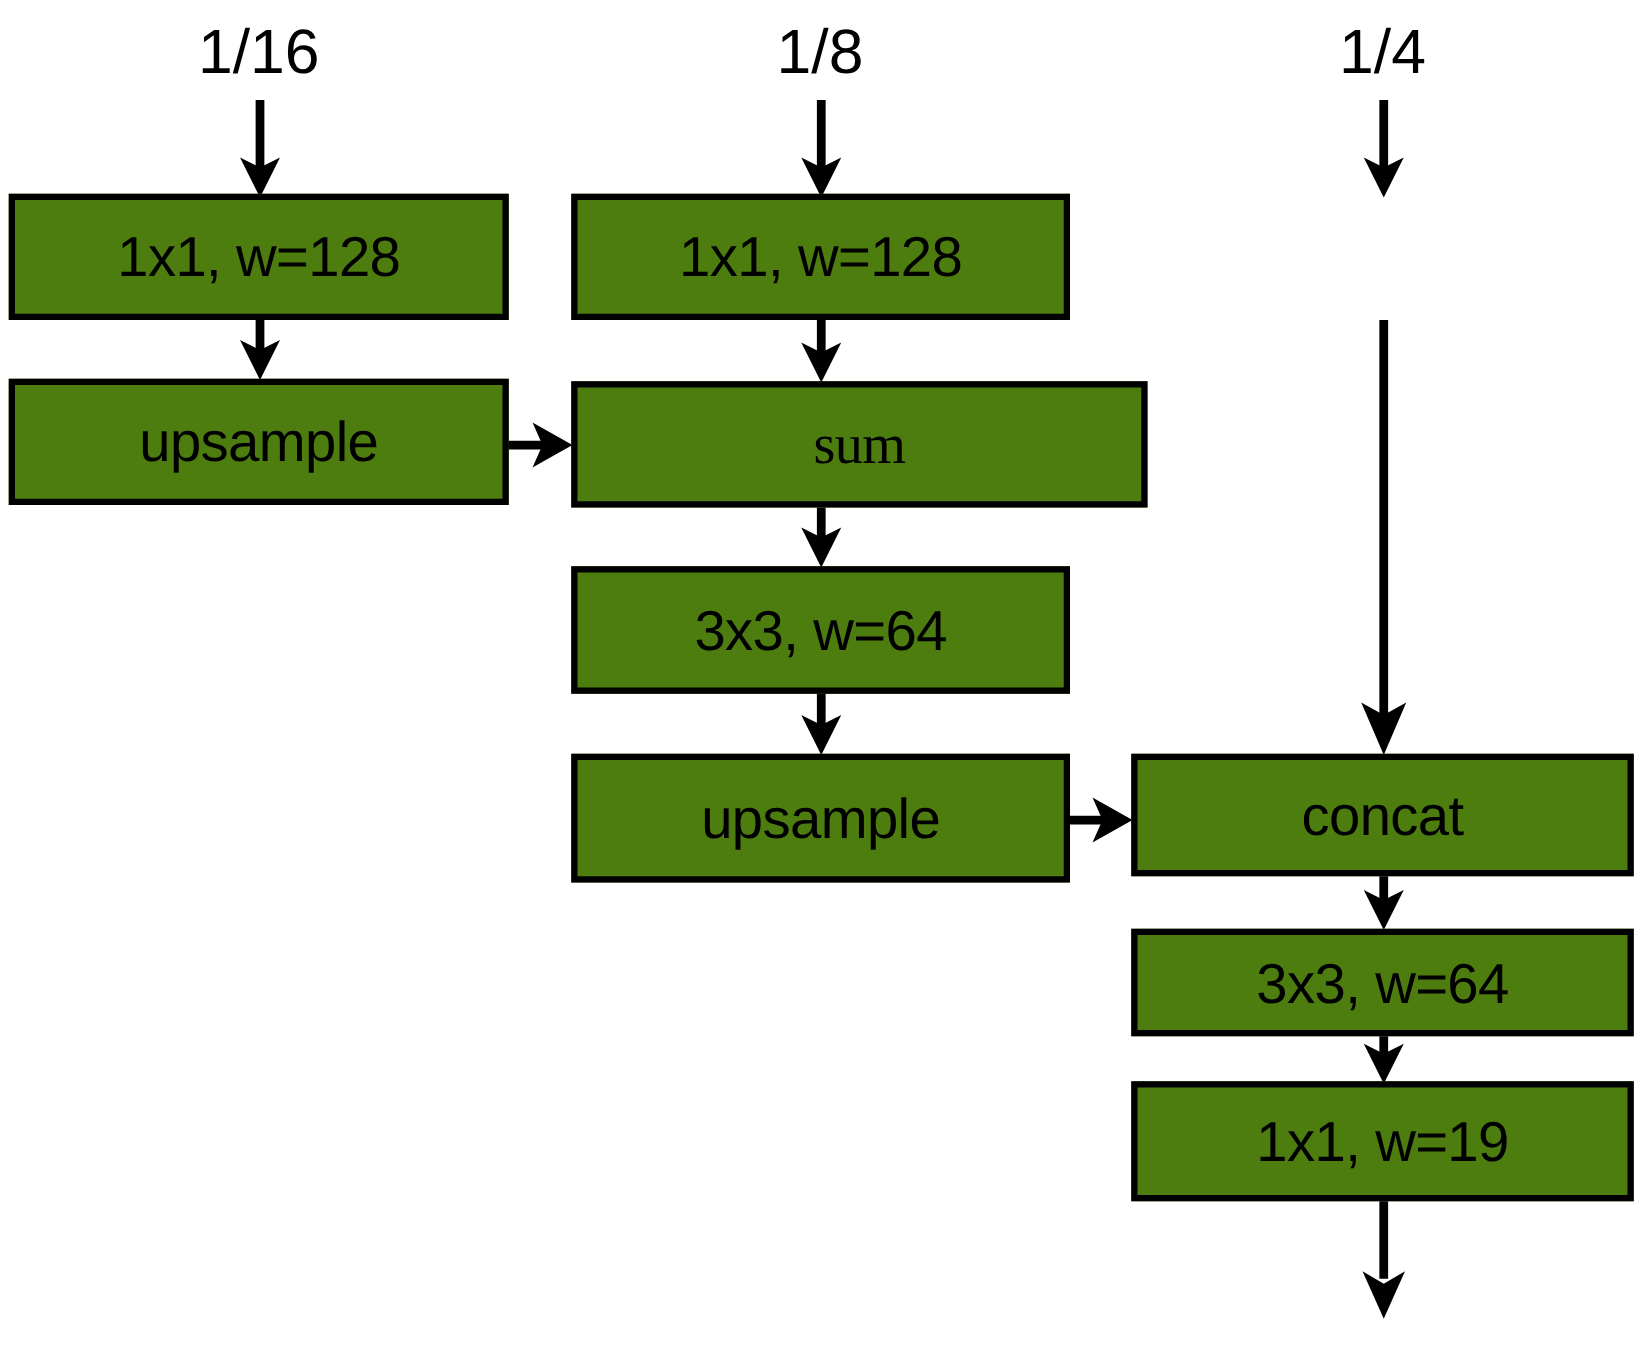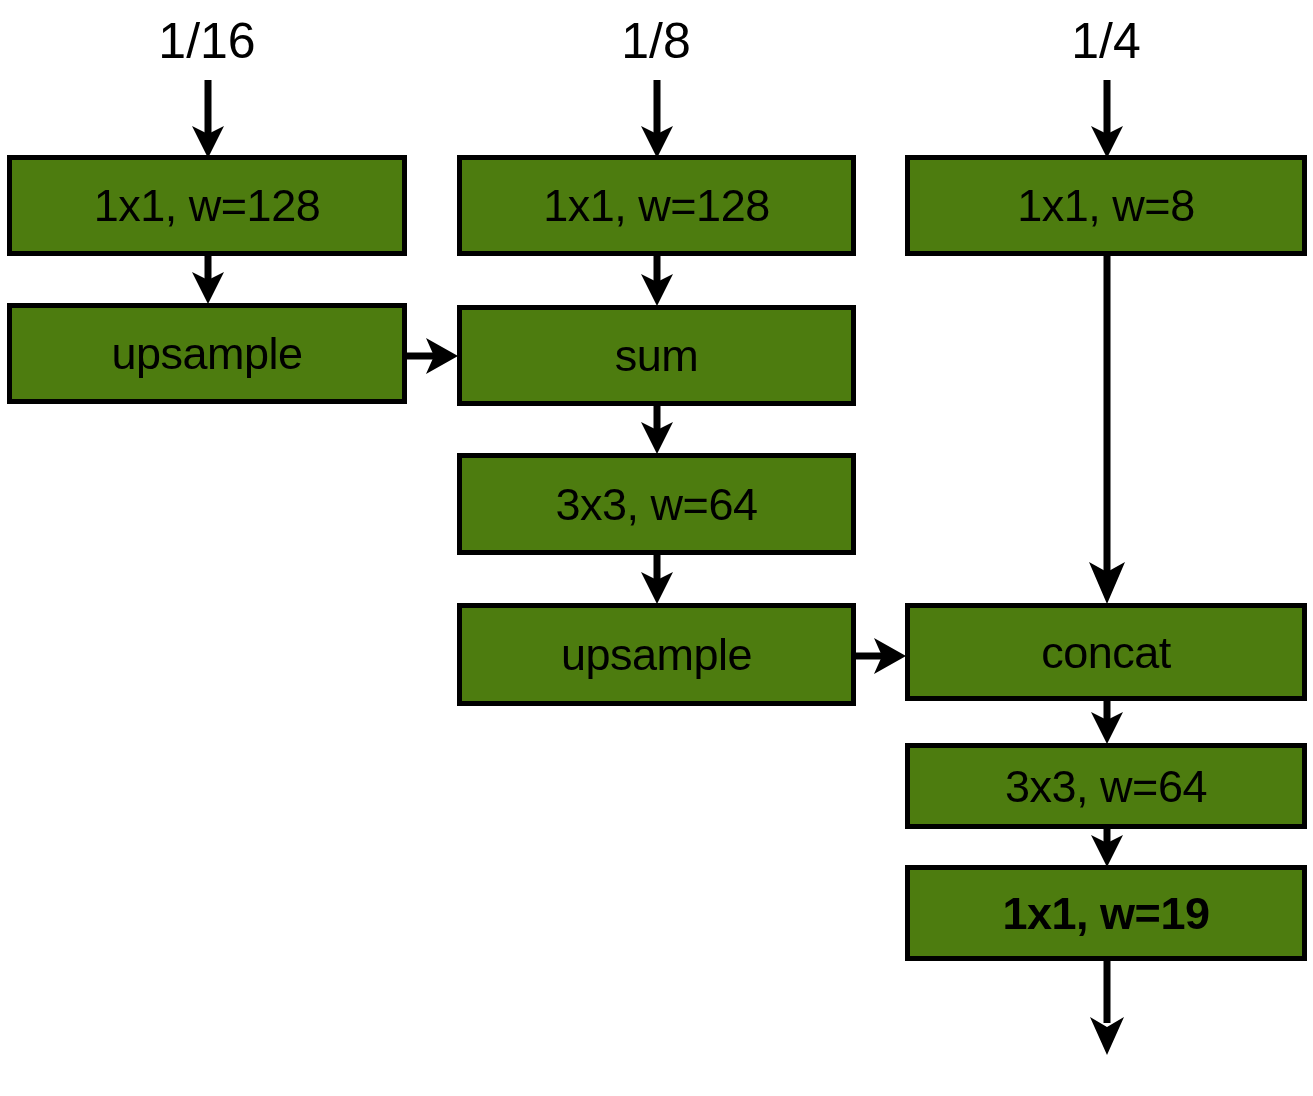--- a/index.html
+++ b/index.html
@@ -109,21 +109,21 @@
 
   <div class="node" style="left:457px; top:155px; width:399px; height:101px;">1x1, w=128</div>
 
   <div class="edge" style="left:656px; top:256px;">
     <svg width="2" height="50" viewBox="0 0 2 50">
       <line x1="1" y1="0" x2="1" y2="36" stroke-width="7"></line>
       <polygon points="1,50 -15,18 1,26 17,18"></polygon>
     </svg>
   </div>
 
-  <div class="node" style="left:457px; top:305px; width:399px; height:101px;">sum</div>
+  <div class="node" style="left:457px; top:305px; width:461px; height:101px;font-family:Liberation Serif, serif;">sum</div>
 
   <div class="edge" style="left:656px; top:406px;">
     <svg width="2" height="48" viewBox="0 0 2 48">
       <line x1="1" y1="0" x2="1" y2="34" stroke-width="7"></line>
       <polygon points="1,48 -15,16 1,24 17,16"></polygon>
     </svg>
   </div>
 
   <div class="node" style="left:457px; top:453px; width:399px; height:102px;">3x3, w=64</div>
 
@@ -136,21 +136,20 @@
 
   <div class="node" style="left:457px; top:603px; width:399px; height:103px;">upsample</div>
 
   <div class="edge" style="left:856px; top:655px;">
     <svg width="50" height="2" viewBox="0 0 50 2">
       <line x1="0" y1="1" x2="32" y2="1" stroke-width="7"></line>
       <polygon points="50,1 18,-17 26,1 18,19"></polygon>
     </svg>
   </div>
 
-  <div class="node" style="left:905px; top:155px; width:402px; height:101px;">1x1, w=8</div>
 
   <div class="edge" style="left:1106px; top:256px;">
     <svg width="2" height="348" viewBox="0 0 2 348">
       <line x1="1" y1="0" x2="1" y2="316" stroke-width="7"></line>
       <polygon points="1,348 -17,306 1,316 19,306"></polygon>
     </svg>
   </div>
 
   <div class="node" style="left:905px; top:603px; width:402px; height:98px;">concat</div>
 
@@ -163,21 +162,21 @@
 
   <div class="node" style="left:905px; top:743px; width:402px; height:86px;">3x3, w=64</div>
 
   <div class="edge" style="left:1106px; top:829px;">
     <svg width="2" height="38" viewBox="0 0 2 38">
       <line x1="1" y1="0" x2="1" y2="24" stroke-width="7"></line>
       <polygon points="1,38 -15,6 1,14 17,6"></polygon>
     </svg>
   </div>
 
-  <div class="node" style="left:905px; top:865px; width:402px; height:96px;font-weight:bold;">1x1, w=19</div>
+  <div class="node" style="left:905px; top:865px; width:402px; height:96px;">1x1, w=19</div>
 
   <div class="edge" style="left:1106px; top:961px;">
     <svg width="2" height="94" viewBox="0 0 2 94">
       <line x1="1" y1="0" x2="1" y2="62" stroke-width="7"></line>
       <polygon points="1,94 -16,56 1,66 18,56"></polygon>
     </svg>
   </div>
 
 </div>
 

